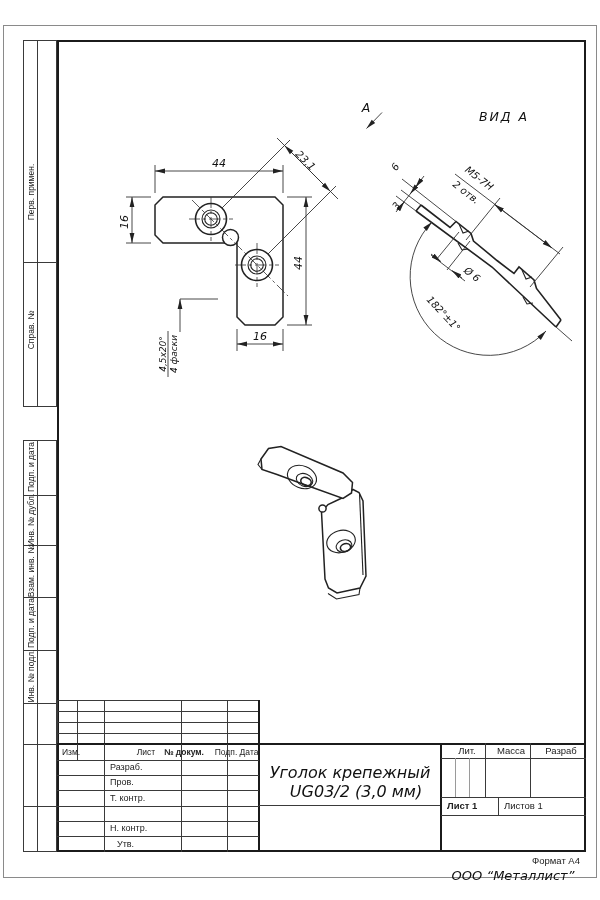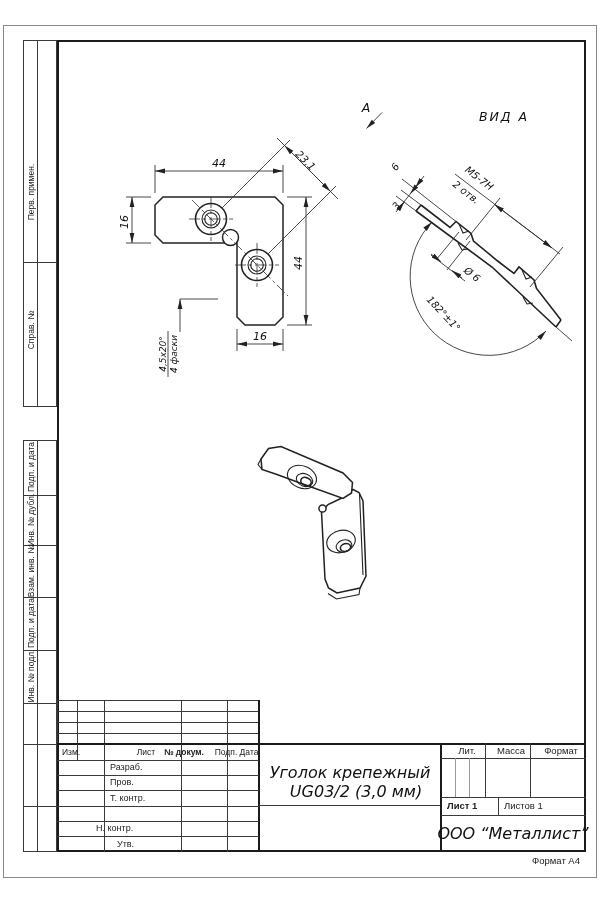--- a/index.html
+++ b/index.html
@@ -13,21 +13,21 @@
   .vl{position:absolute;width:1px;background:#3a3a3a;}
   .vl2{position:absolute;width:2px;background:#1b1b1b;}
   .vlg{position:absolute;width:1px;background:#9a9a9a;}
   .t{position:absolute;font-size:9px;line-height:10px;white-space:nowrap;color:#222;}
   .tc{transform:translateX(-50%);padding-left:8px;}
   .vt{position:absolute;font-size:8.5px;white-space:nowrap;color:#222;
       transform:translate(-50%,-50%) rotate(-90deg);}
   .name{position:absolute;font-family:"DejaVu Sans",sans-serif;font-style:italic;
         font-size:16px;line-height:18px;white-space:nowrap;transform:translateX(-50%);color:#111;}
   .company{position:absolute;font-family:"DejaVu Sans",sans-serif;font-style:italic;
-        font-size:16px;white-space:nowrap;transform:translateX(-50%);color:#111;}
+        font-size:13px;white-space:nowrap;transform:translateX(-50%);color:#111;margin-top:44px;}
   svg text{font-family:"DejaVu Sans",sans-serif;font-style:italic;fill:#111;}
   svg .ol{stroke:#222;stroke-width:1.6;fill:none;}
   svg .olf{stroke:#222;stroke-width:1.5;fill:#fff;}
   svg .md{stroke:#222;stroke-width:1.1;fill:none;}
   svg .dl{stroke:#333;stroke-width:0.9;fill:none;}
   svg .cl{stroke:#333;stroke-width:0.8;fill:none;stroke-dasharray:11 3 3 3;}
 </style>
 </head>
 <body>
 
@@ -81,39 +81,39 @@
 
   <span class="t tc" style="left:67px;top:747px;font-size:8.5px;">Изм.</span>
   <span class="t tc" style="left:142px;top:747px;font-size:8.5px;">Лист</span>
   <span class="t tc" style="left:180px;top:747px;font-size:8.5px;font-weight:bold;">№ докум.</span>
   <span class="t tc" style="left:222px;top:747px;font-size:8.5px;">Подп.</span>
   <span class="t tc" style="left:245px;top:747px;font-size:8.5px;">Дата</span>
 
   <span class="t" style="left:110px;top:762px;">Разраб.</span>
   <span class="t" style="left:110px;top:777px;">Пров.</span>
   <span class="t" style="left:110px;top:793px;">Т. контр.</span>
-  <span class="t" style="left:96px;top:823px;">Н. контр.</span>
+  <span class="t" style="left:110px;top:823px;">Н. контр.</span>
   <span class="t" style="left:117px;top:839px;">Утв.</span>
 
   <div class="vl2" style="left:440px;top:743px;height:109px;"></div>
   <div class="hl" style="left:259px;top:805px;width:181px;"></div>
   <span class="name" style="left:350px;top:764px;">Уголок крепежный</span>
   <span class="name" style="left:356px;top:783px;">UG03/2 (3,0 мм)</span>
 
   <div class="hl" style="left:441px;top:758px;width:145px;"></div>
   <div class="hl" style="left:441px;top:797px;width:145px;"></div>
   <div class="hl" style="left:441px;top:815px;width:145px;"></div>
   <div class="vl" style="left:485px;top:743px;height:54px;"></div>
   <div class="vl" style="left:530px;top:743px;height:54px;"></div>
   <div class="vlg" style="left:455px;top:758px;height:39px;"></div>
   <div class="vlg" style="left:469px;top:758px;height:39px;"></div>
   <div class="vl" style="left:498px;top:797px;height:18px;"></div>
   <span class="t tc" style="left:463px;top:746px;font-size:9.5px;">Лит.</span>
   <span class="t tc" style="left:507px;top:746px;font-size:9.5px;">Масса</span>
-  <span class="t tc" style="left:557px;top:746px;font-size:9.5px;">Формат</span>
+  <span class="t tc" style="left:557px;top:746px;font-size:9.5px;">Разраб</span>
   <span class="t" style="left:447px;top:801px;font-size:9.5px;font-weight:bold;">Лист 1</span>
   <span class="t" style="left:504px;top:801px;font-size:9.5px;">Листов 1</span>
   <span class="company" style="left:513px;top:824px;">ООО “Металлист”</span>
 
   <span class="t" style="right:20px;top:856px;font-size:9.5px;">Формат А4</span>
 
   <svg class="abs" style="left:0;top:0;" width="600" height="900" viewBox="0 0 600 900">
     <defs>
       <marker id="arr" markerUnits="userSpaceOnUse" markerWidth="14" markerHeight="10" refX="10" refY="3" orient="auto-start-reverse">
         <path d="M10,3 L0,0.6 L0,5.4 Z" fill="#222"></path>

